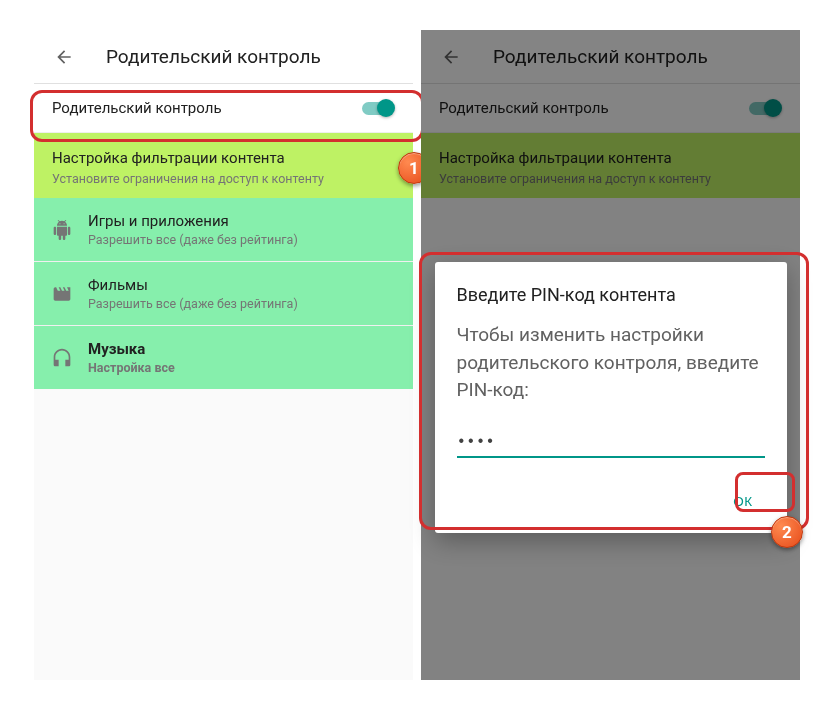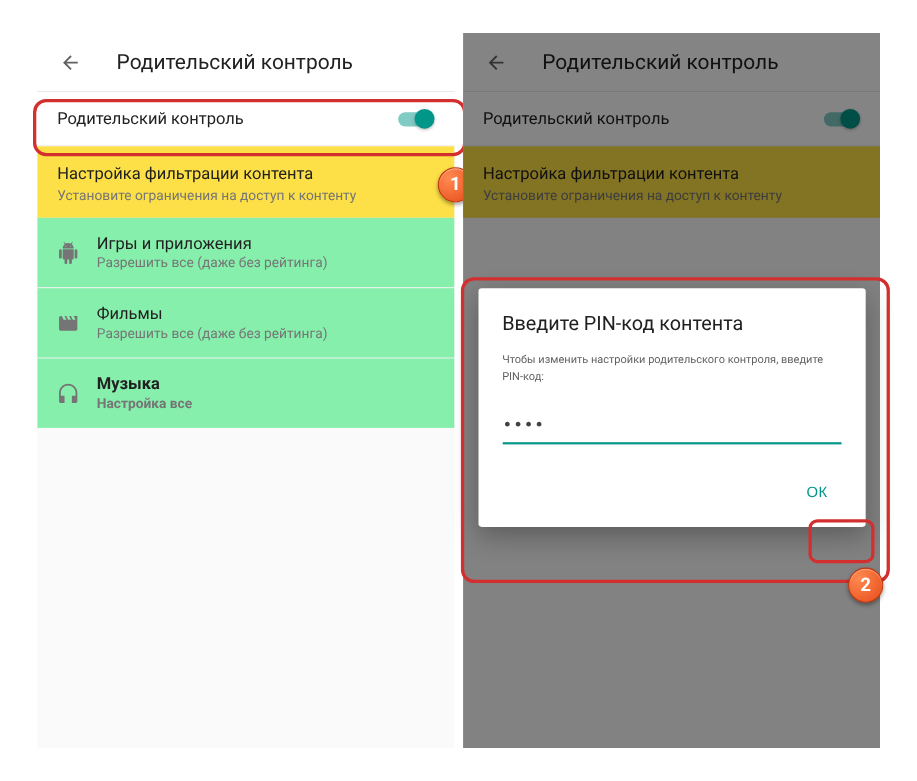--- a/index.html
+++ b/index.html
@@ -12,40 +12,40 @@
 .back-arrow { width: 24px; height: 24px; display: flex; align-items: center; justify-content: center; margin-right: 30px; cursor: pointer; }
 .back-arrow svg { width: 20px; height: 20px; }
 .header-title { font-size: 19px; color: #212121; font-weight: 400; }
 .settings-body { background: #fafafa; height: calc(100% - 54px); }
 .row { background: #fff; padding: 14px 18px; display: flex; align-items: center; }
 .toggle-row { justify-content: space-between; border-bottom: 1px solid #eee; }
 .toggle-row .label { font-size: 15px; color: #212121; }
 .toggle { width: 36px; height: 20px; position: relative; cursor: pointer; }
 .toggle-track { width: 30px; height: 13px; background: #80cbc4; border-radius: 7px; position: absolute; left: 3px; top: 4px; }
 .toggle-thumb { width: 18px; height: 18px; background: #009688; border-radius: 50%; position: absolute; right: 0; top: 1px; box-shadow: 0 1px 3px rgba(0,0,0,0.3); }
-.section-header { padding: 16px 18px 12px; background: #fde047; }
+.section-header { padding: 16px 18px 12px; background: #bef264; }
 .section-title { font-size: 15px; color: #212121; margin-bottom: 4px; }
 .section-sub { font-size: 12.5px; color: #757575; }
 .item-row { padding: 14px 18px; background: #86efac; display: flex; align-items: center; border-bottom: 1px solid #f0f0f0; cursor: pointer; }
 .item-row:last-child { border-bottom: none; font-weight: bold; }
 .item-icon { width: 36px; color: #757575; display: flex; align-items: center; justify-content: flex-start; }
 .item-icon svg { width: 20px; height: 20px; }
 .item-text .item-title { font-size: 15px; color: #212121; margin-bottom: 2px; }
 .item-text .item-sub { font-size: 12.5px; color: #757575; }
 .highlight-red { position: absolute; border: 3px solid #d32f2f; border-radius: 12px; pointer-events: none; }
 .highlight-1 { top: 60px; left: -4px; width: 394px; height: 52px; }
 .highlight-dialog { top: 222px; left: -2px; width: 390px; height: 278px; }
 .highlight-ok { top: 442px; left: 314px; width: 60px; height: 40px; border-radius: 8px; }
 .badge { position: absolute; width: 32px; height: 32px; background: radial-gradient(circle at 30% 30%, #ff8a50, #e64a19); border-radius: 50%; display: flex; align-items: center; justify-content: center; color: #fff; font-weight: bold; font-size: 17px; box-shadow: 0 2px 4px rgba(0,0,0,0.4), inset 0 1px 1px rgba(255,255,255,0.4); border: 1px solid #bf360c; }
 .badge-1 { top: 122px; left: 364px; }
 .badge-2 { top: 486px; left: 350px; }
 .dialog-overlay { position: absolute; inset: 0; background: rgba(0,0,0,0.28); display: flex; align-items: flex-start; justify-content: center; padding-top: 232px; }
 .dialog { background: #fff; width: 352px; padding: 22px 22px 10px; border-radius: 3px; box-shadow: 0 8px 24px rgba(0,0,0,0.3); }
 .dialog-title { font-size: 18px; color: #212121; margin-bottom: 16px; }
-.dialog-msg { font-size: 10px; color: #616161; line-height: 1.45; margin-bottom: 22px; }
+.dialog-msg { font-size: 19px; color: #616161; line-height: 1.45; margin-bottom: 22px; }
 .pin-input { width: 100%; border: none; border-bottom: 2px solid #009688; padding: 6px 2px; font-size: 16px; letter-spacing: 4px; outline: none; color: #424242; }
 .dialog-actions { display: flex; justify-content: flex-end; gap: 8px; margin-top: 28px; padding-bottom: 6px; }
 .dialog-btn { background: none; border: none; color: #009688; font-size: 13.5px; font-weight: 500; padding: 8px 12px; cursor: pointer; letter-spacing: 0.5px; }
 </style>
 </head>
 <body>
 
 <div class="container">
 
   <div class="phone">

